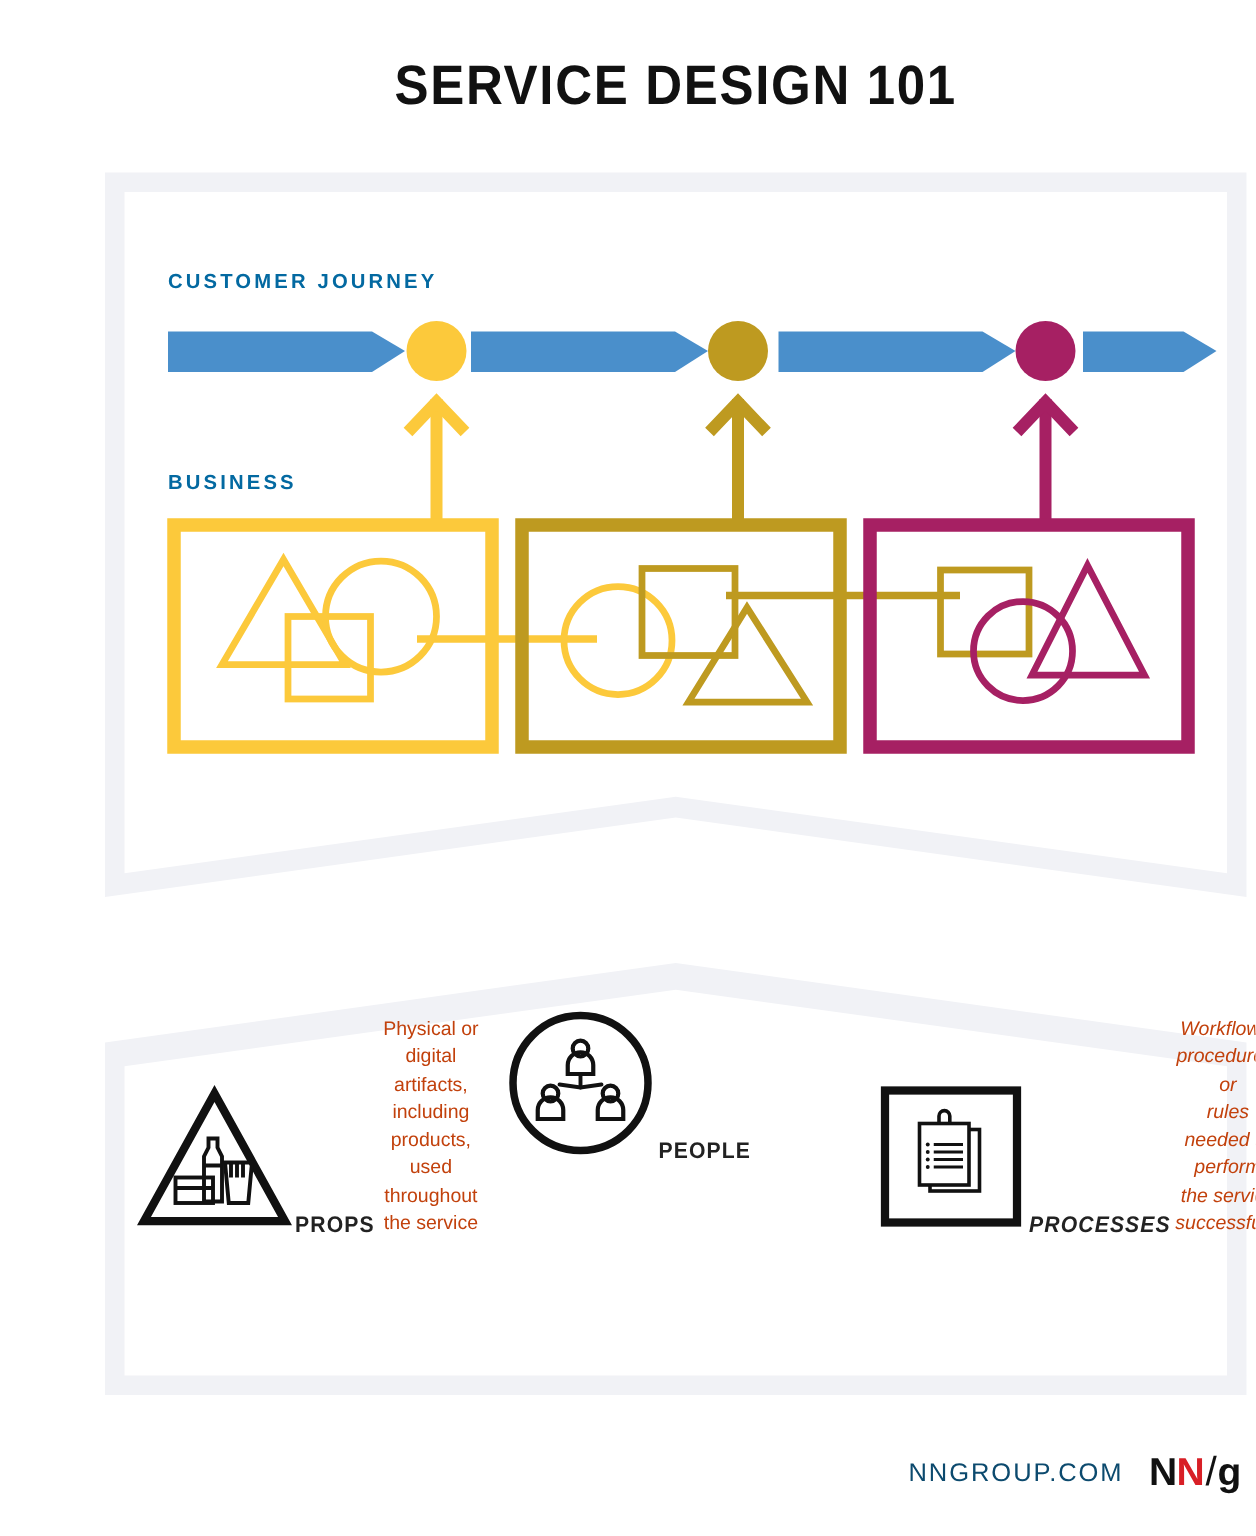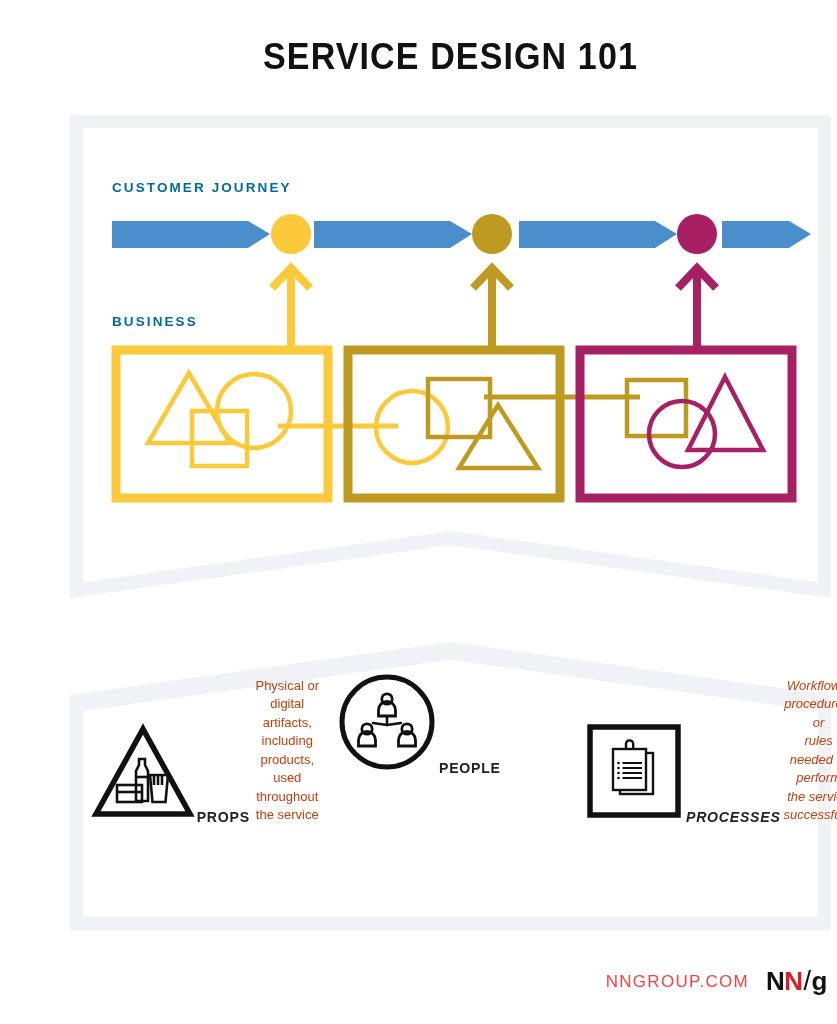--- a/index.html
+++ b/index.html
@@ -93,21 +93,21 @@
     position: absolute;
     right: 42px; top: 966px;
     display: flex;
     align-items: center;
     gap: 17px;
   }
   #footer-url {
     font-family: "Liberation Sans", sans-serif;
     font-size: 17px;
     letter-spacing: 1.3px;
-    color: #ef4444;
+    color: #0c4a6e;
     font-weight: 400;
   }
   #footer-logo {
     display: flex;
     align-items: baseline;
     font-family: "Liberation Sans", sans-serif;
     font-weight: 700;
     font-size: 26px;
     letter-spacing: -0.5px;
   }

